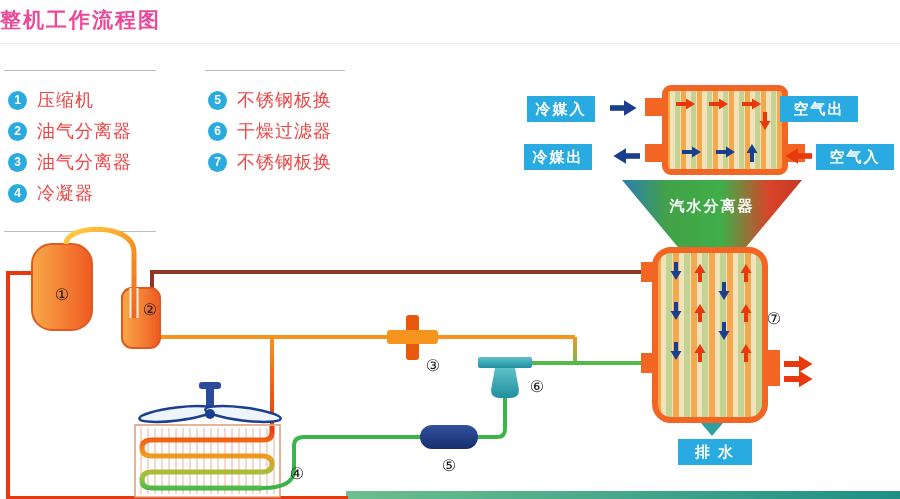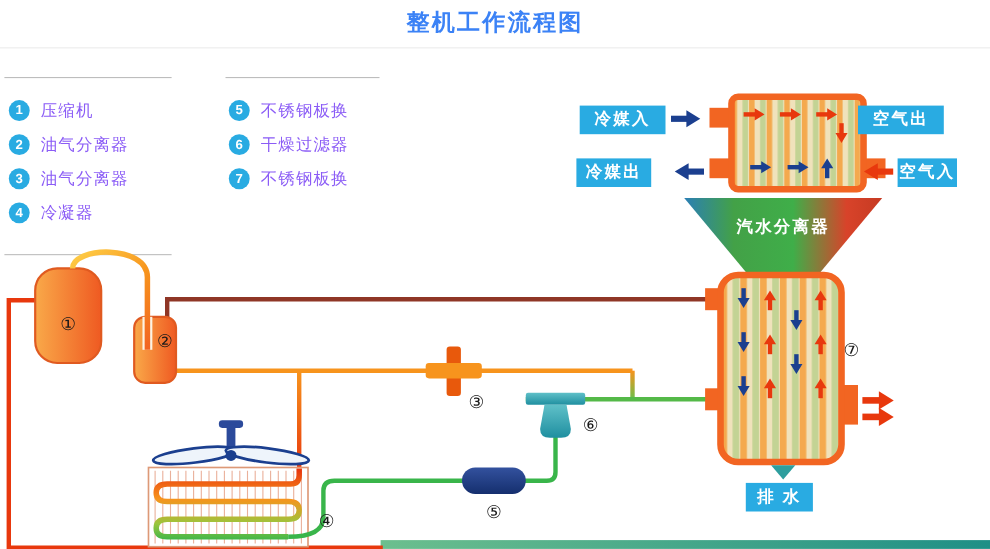--- a/index.html
+++ b/index.html
@@ -1,24 +1,24 @@
 <!DOCTYPE html>
 <html><head>
 <meta charset="utf-8">
 <style>
   *{margin:0;padding:0;box-sizing:border-box}
   html,body{background:#fff}
   body{font-family:"Liberation Sans",sans-serif}
   .stage{position:relative;width:900px;height:499px;background:#fff;overflow:hidden}
-  .title{position:absolute;top:6px;left:0;width:100%;text-align:center;font-size:21px;font-weight:bold;color:#3b82f6;letter-spacing:2px}
+  .title{position:absolute;top:6px;left:0;width:100%;text-align:left;font-size:21px;font-weight:bold;color:#ec4899;letter-spacing:2px}
   .hline{position:absolute;height:1px;background:#bdbdbd}
   .hline.soft{background:#ececec}
   .legend-item{position:absolute;display:flex;align-items:center;gap:10px;height:22px}
   .lnum{width:19px;height:19px;border-radius:50%;background:#29abe2;color:#fff;font-size:12px;font-weight:bold;display:flex;align-items:center;justify-content:center;flex:none}
-  .ltext{font-size:15px;color:#8b5cf6;letter-spacing:1px;white-space:nowrap}
+  .ltext{font-size:18px;color:#ef4444;letter-spacing:1px;white-space:nowrap}
   .tag{position:absolute;background:#29abe2;color:#fff;font-size:15px;font-weight:bold;text-align:center;height:26px;line-height:26px;letter-spacing:2px}
   svg.diagram{position:absolute;left:0;top:0;font-family:"Liberation Sans",sans-serif}
 </style>
 </head>
 <body>
 
 <div class="stage">
 
   <div class="title">整机工作流程图</div>
   <div class="hline soft" style="top:43px;left:0;width:900px"></div>
@@ -231,19 +231,19 @@
     <g>
       <use href="#aR" transform="translate(610,108) scale(1.4)" fill="#1b3f8f"></use>
       <use href="#aL" transform="translate(640,156) scale(1.4)" fill="#1b3f8f"></use>
       <use href="#aR" transform="translate(782,108) scale(1.4)" fill="#e8380d"></use>
       <use href="#aL" transform="translate(812,156) scale(1.4)" fill="#e8380d"></use>
       <use href="#aR" transform="translate(784,364) scale(1.5)" fill="#e8380d"></use>
       <use href="#aR" transform="translate(784,379) scale(1.5)" fill="#e8380d"></use>
     </g>
   </svg>
 
-  <div class="tag" style="left:527px;top:96px;width:78px">冷媒入</div>
+  <div class="tag" style="left:527px;top:96px;width:68px">冷媒入</div>
   <div class="tag" style="left:524px;top:144px;width:68px">冷媒出</div>
   <div class="tag" style="left:780px;top:96px;width:78px">空气出</div>
-  <div class="tag" style="left:816px;top:144px;width:54px">空气入</div>
-  <div class="tag" style="left:678px;top:439px;width:61px">排 水</div>
+  <div class="tag" style="left:816px;top:144px;width:78px">空气入</div>
+  <div class="tag" style="left:678px;top:439px;width:74px">排 水</div>
 
 </div>
 
 </body></html>

